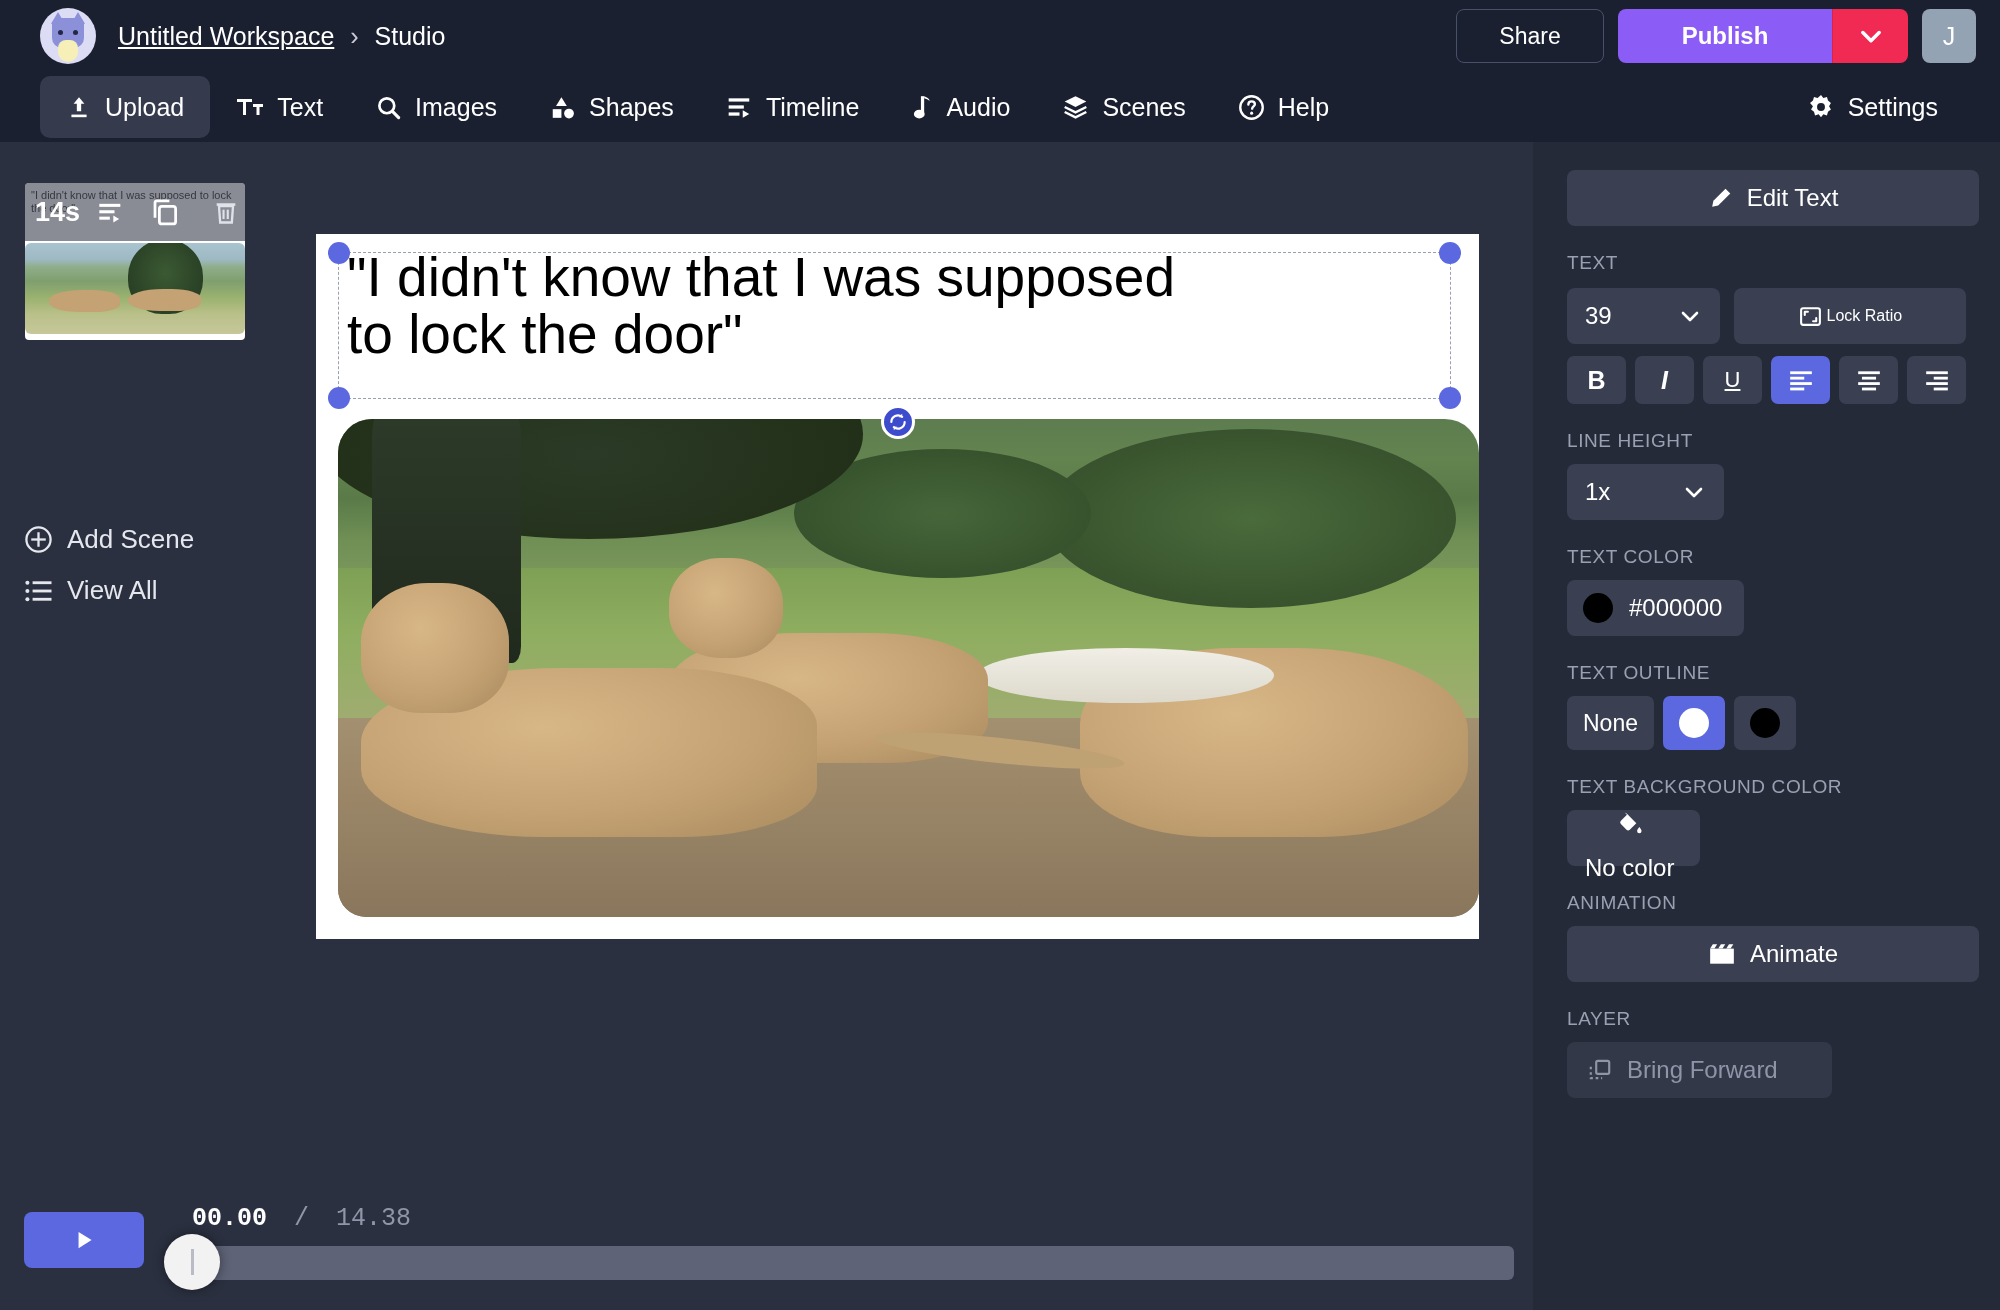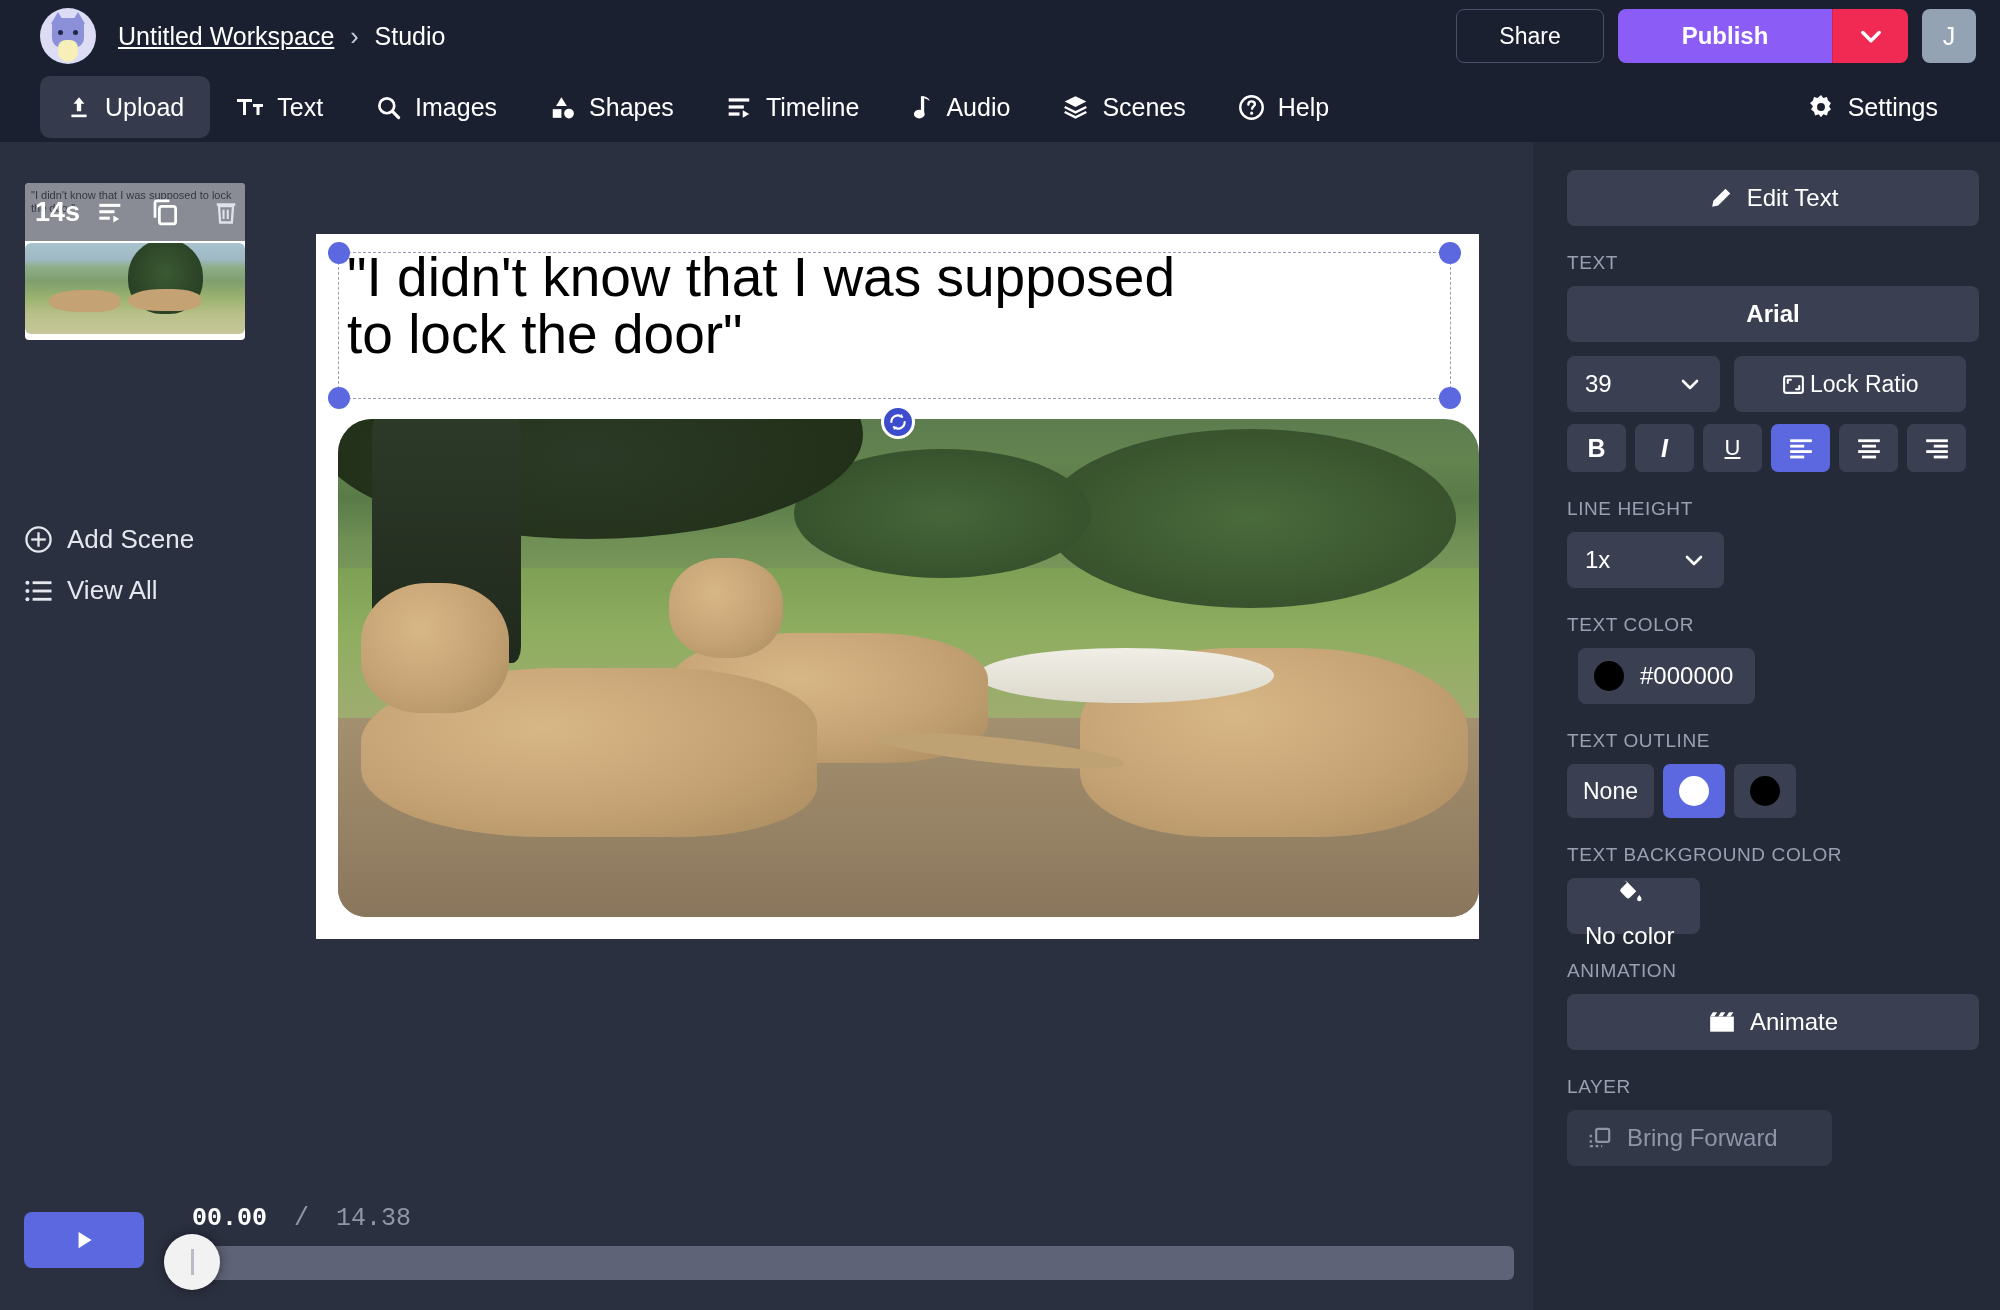--- a/index.html
+++ b/index.html
@@ -274,33 +274,33 @@
   .row { display: flex; gap: 14px; }
   .select-box {
     height: 56px; background: #3a4052; border-radius: 8px; color: #ffffff;
     font-size: 24px; display: flex; align-items: center; padding: 0 18px;
     justify-content: space-between; cursor: pointer;
   }
   .select-fontsize { width: 157px; }
   .select-lineheight { width: 157px; }
   .lockratio {
     width: 241px; height: 56px; background: #3a4052; border-radius: 8px;
-    color: #ffffff; font-size: 23px; display: flex; align-items: center;
+    color: #ffffff; font-size: 16px; display: flex; align-items: center;
     justify-content: center; gap: 4px; cursor: pointer;
   }
   .fmt-row { display: flex; gap: 9px; margin-top: 12px; }
   .fmt-btn {
     width: 60px; height: 48px; background: #3a4052; border-radius: 7px;
     display: flex; align-items: center; justify-content: center;
     color: #ffffff; font-size: 25px; cursor: pointer;
   }
   .fmt-btn.active { background: #5b68e0; }
   .color-chip {
     height: 56px; background: #3a4052; border-radius: 8px; display: inline-flex;
-    align-items: center; gap: 16px; padding: 0 22px 0 16px; cursor: pointer; margin-left: 11px;
+    align-items: center; gap: 16px; padding: 0 22px 0 16px; cursor: pointer;
   }
   .swatch { width: 30px; height: 30px; border-radius: 50%; background: #000000; }
   .chip-text { color: #ffffff; font-size: 24px; font-family: "Liberation Sans", sans-serif; }
   .outline-row { display: flex; gap: 9px; }
   .outline-opt {
     height: 54px; min-width: 54px; background: #3a4052; border-radius: 7px;
     display: flex; align-items: center; justify-content: center;
     color: #ffffff; font-size: 23px; padding: 0 16px; cursor: pointer;
   }
   .outline-opt.active { background: #5b68e0; }
@@ -588,23 +588,20 @@
     <div class="panel-btn">
       <span>
         <svg width="25" height="25" viewBox="0 0 24 24">
             <path d="M16.8 2.6l4.6 4.6-11.6 11.6-5.8 1.2 1.2-5.8z" fill="#fff"></path>
           </svg>
       </span>
       <span>Edit Text</span>
     </div>
 
     <div class="panel-label">TEXT</div>
-    <div class="panel-btn">
-      <span style="font-weight:bold">Arial</span>
-    </div>
 
     <div class="row" style="margin-top:14px">
       <div class="select-box select-fontsize">
         <span>39</span>
         <span>
           <svg width="24" height="24" viewBox="0 0 24 24">
               <path d="M5 9l7 7 7-7" fill="none" stroke="#fff" stroke-width="2.6" stroke-linecap="round" stroke-linejoin="round"></path>
             </svg>
         </span>
       </div>

